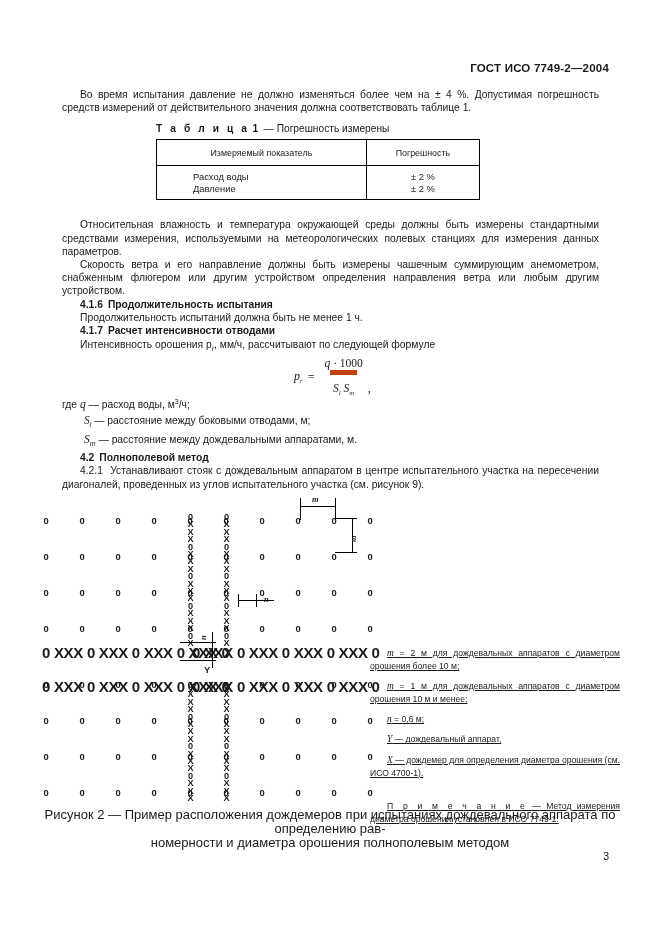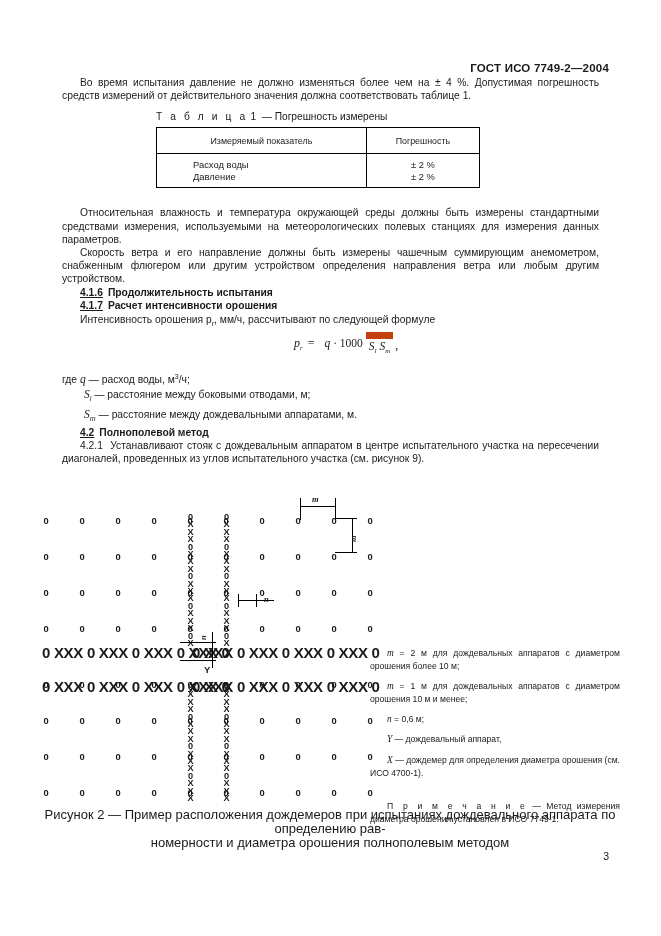--- a/index.html
+++ b/index.html
@@ -20,45 +20,45 @@
     position:absolute;
     left:0;right:52px;top:62px;
     text-align:right;
     font-size:11.5px;
     font-weight:bold;
     letter-spacing:0.2px;
   }
   
   .content{
     position:absolute;
-    left:62px;top:76px;width:537px;
+    left:62px;top:88px;width:537px;
   }
   p.para{
     margin:0 0 0 0;
     font-size:10.3px;
     line-height:13.2px;
     text-align:justify;
     text-indent:18px;
     -webkit-hyphens:none;
   }
   .h-clause{
     font-size:10.3px;
     line-height:13.6px;
     font-weight:bold;
     margin:0;
     text-indent:18px;
   }
-  .clause-num{margin-right:5px;text-decoration:underline;}
+  .clause-num{margin-right:5px;}
   .gap9{height:9px;}
   
   .table-caption{
     font-size:10.2px;
     margin:0 0 5px 94px;
   }
-  .table-caption .sp{letter-spacing:2.6px;}
+  .table-caption .sp{letter-spacing:2.6px;font-weight:bold;}
   table.t1{
     border-collapse:collapse;
     margin-left:94px;
     width:324px;
     font-size:9.4px;
   }
   table.t1 th,table.t1 td{
     border:1px solid #000;
     padding:0;
     text-align:center;
@@ -77,29 +77,29 @@
     height:40px;
     font-family:"Liberation Serif", serif;
     font-size:12px;
   }
   .formula .fwrap{
     position:absolute;left:232px;top:2px;
     display:flex;align-items:center;
   }
   .formula i{font-style:italic;}
   .frac{
-    display:inline-flex;
+    display:inline-flex;flex-direction:column;
     align-items:center;margin:0 2px;
   }
   .frac .num{
     padding:0 3px 1px 3px;font-size:11.5px;
   }
   .frac .den{
-    border-top:7px solid #c2410c;
-    padding:1px 3px 0 3px;font-size:11.5px;
+    border-top:5px solid #c2410c;
+    padding:7px 3px 0 3px;font-size:11.5px;
   }
   sub.sb{font-size:7px;font-style:italic;}
   .var-line{
     font-size:10.3px;line-height:14px;margin:0;
   }
   .var-line .vname{
     font-family:"Liberation Serif", serif;
     font-style:italic;font-size:11.5px;
   }
   .indent-var2{display:inline-block;width:22px;}
@@ -148,20 +148,21 @@
     transform:rotate(-90deg);
     transform-origin:left top;
   }
   
   .legend{
     position:absolute;
     left:330px;top:155px;width:250px;
     font-size:8.6px;
     line-height:13.1px;
     text-align:justify;
+    text-decoration:underline;
   }
   .legend p{margin:0 0 7px 0;text-indent:17px;}
   .legend i{font-style:italic;font-family:"Liberation Serif",serif;font-size:9.4px;}
   .legend .note{margin-top:20px;text-indent:17px;}
   .legend .note .spaced{letter-spacing:2.2px;}
   
   .fig-caption{
     position:absolute;
     left:40px;top:808px;width:580px;
     font-size:13px;
@@ -220,23 +221,24 @@
     </table>
 
     <div style="height:18px"></div>
 
     <p class="para">Относительная влажность и температура окружающей среды должны быть измерены стандартными средствами измерения, используемыми на метеорологических полевых станциях для измерения данных параметров.</p>
     <p class="para">Скорость ветра и его направление должны быть измерены чашечным суммирующим анемометром, снабженным флюгером или другим устройством определения направления ветра или любым другим устройством.</p>
 
     <p class="h-clause">
       <span class="clause-num">4.1.6</span><span>Продолжительность испытания</span>
     </p>
+    <p class="para">Продолжительность испытаний должна быть не менее 1 ч.</p>
 
     <p class="h-clause">
-      <span class="clause-num">4.1.7</span><span>Расчет интенсивности орошения</span>
+      <span class="clause-num">4.1.7</span><span>Расчет интенсивности отводами</span>
     </p>
     <p class="para">
       <span>Интенсивность орошения </span><span class="vname">p</span><sub class="sb">r</sub><span>, мм/ч, рассчитывают по следующей формуле</span>
     </p>
 
     <div class="formula">
       <div class="fwrap">
         <span><i>p</i><sub class="sb">r</sub></span>
         <span style="margin:0 5px">=</span>
         <span class="frac">

